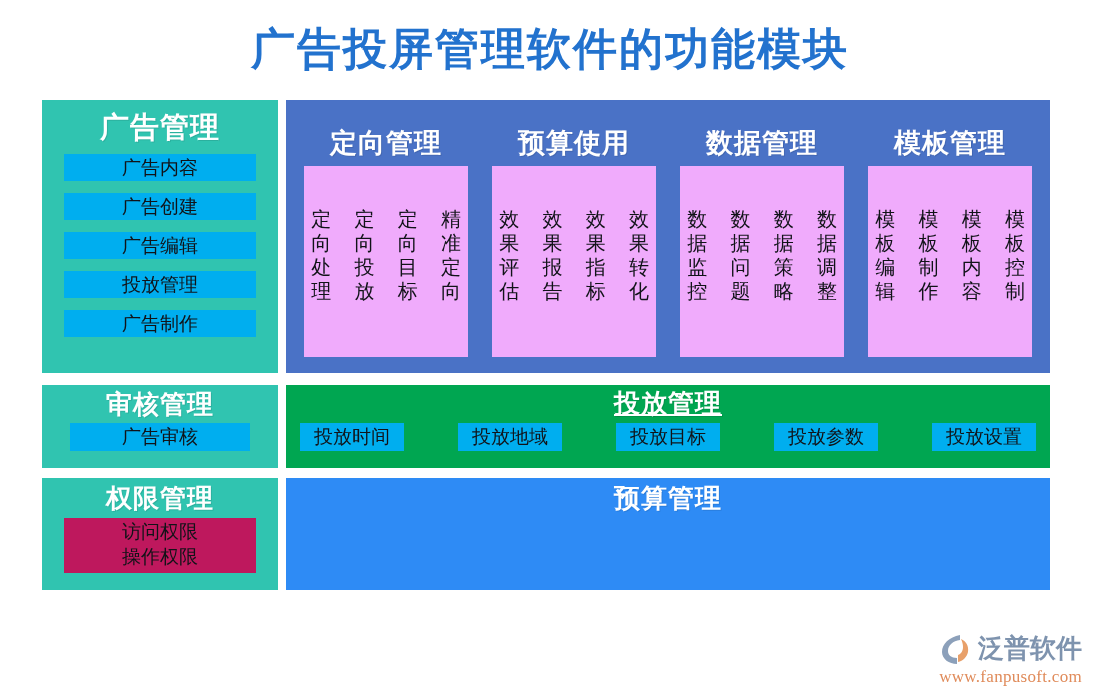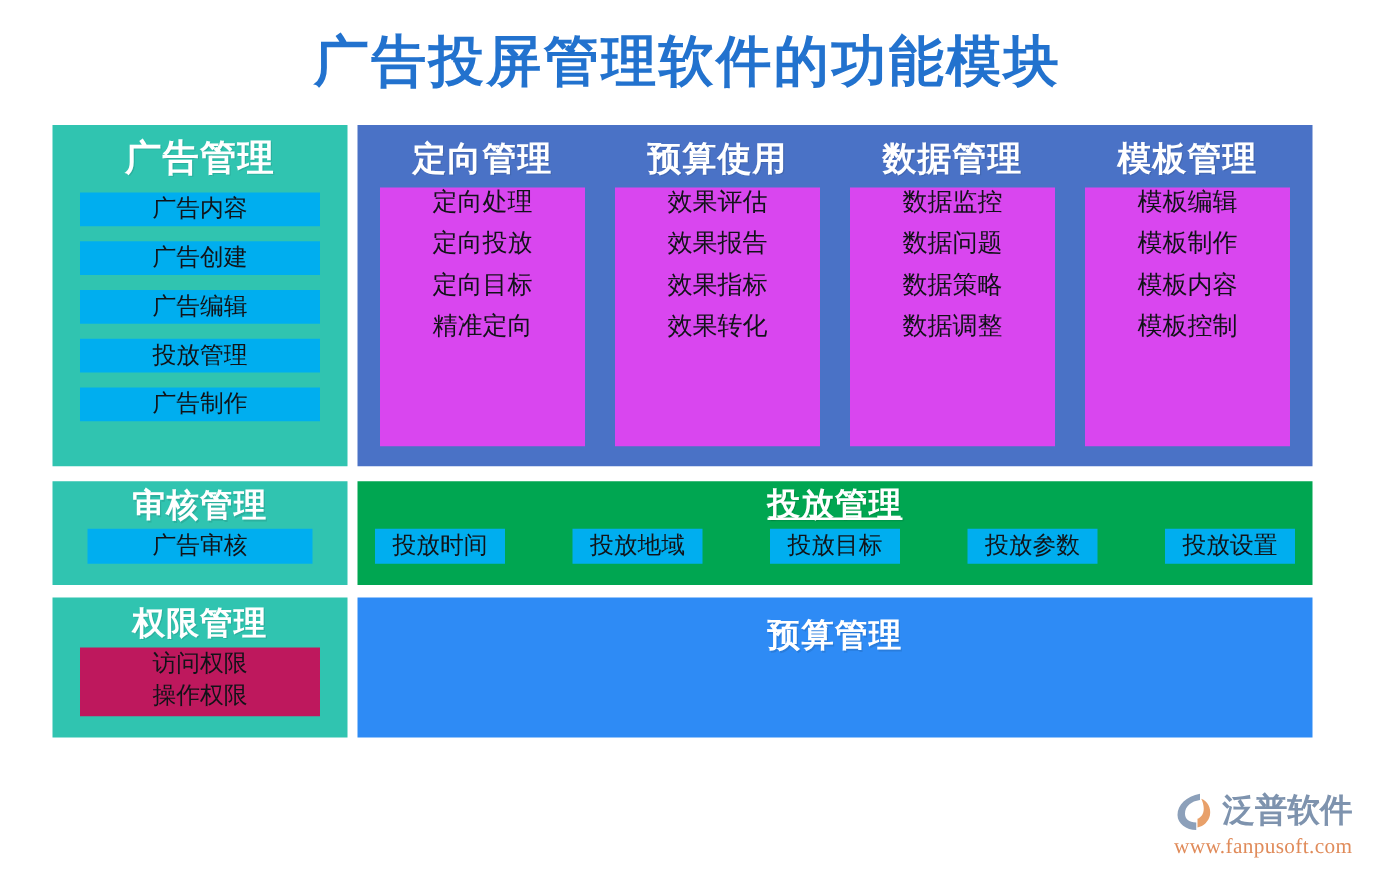--- a/index.html
+++ b/index.html
@@ -92,30 +92,31 @@
     flex: 1 1 0;
     display: flex;
     flex-direction: column;
   }
   #board-panel .col-title {
     text-align: center;
     color: #ffffff;
     font-weight: bold;
     font-size: 27px;
     line-height: 46px;
-    padding-top: 4px;
+    padding-top: 20px;
     letter-spacing: 1px;
     text-shadow: 1px 1px 0 rgba(0,0,0,0.10);
   }
   #board-panel .col-box {
     margin: 0 8px 16px 8px;
-    background: #d946ef;
+    background: #f0abfc;
     flex: 1 1 auto;
     display: flex;
-    flex-direction: column;
+    flex-direction: row;
+    justify-content: center;
     align-items: center;
     gap: 9px;
     padding-bottom: 14px;
   }
   #board-panel .col-item {
     font-size: 20px;
     line-height: 24px;
     color: #111318;
     text-align: center;
   }
@@ -199,21 +200,21 @@
   #budget-panel {
     left: 286px;
     top: 478px;
     width: 764px;
     height: 112px;
     background: #2E8BF5;
   }
   #budget-panel .panel-title {
     font-size: 26px;
     line-height: 34px;
-    padding-top: 14px;
+    padding-top: 4px;
   }
   #budget-panel .grid {
     display: grid;
     grid-template-columns: repeat(3, 1fr);
     gap: 9px 46px;
     padding: 2px 20px 0 20px;
     box-sizing: border-box;
   }
   #budget-panel .chip {
     height: 27px;

